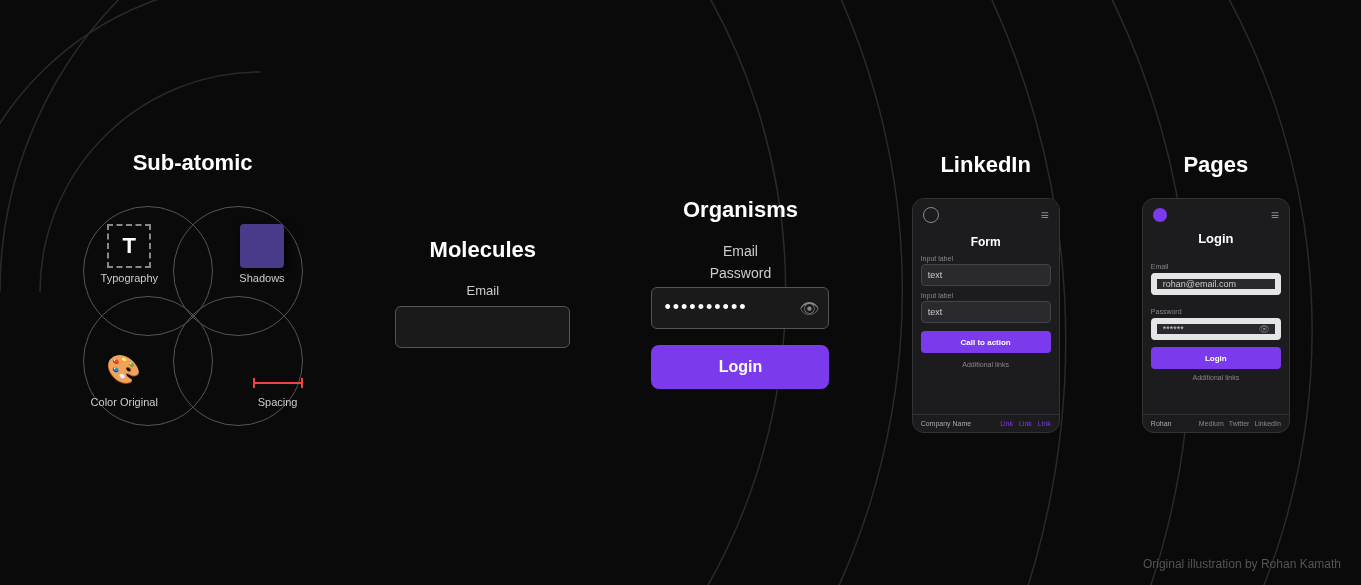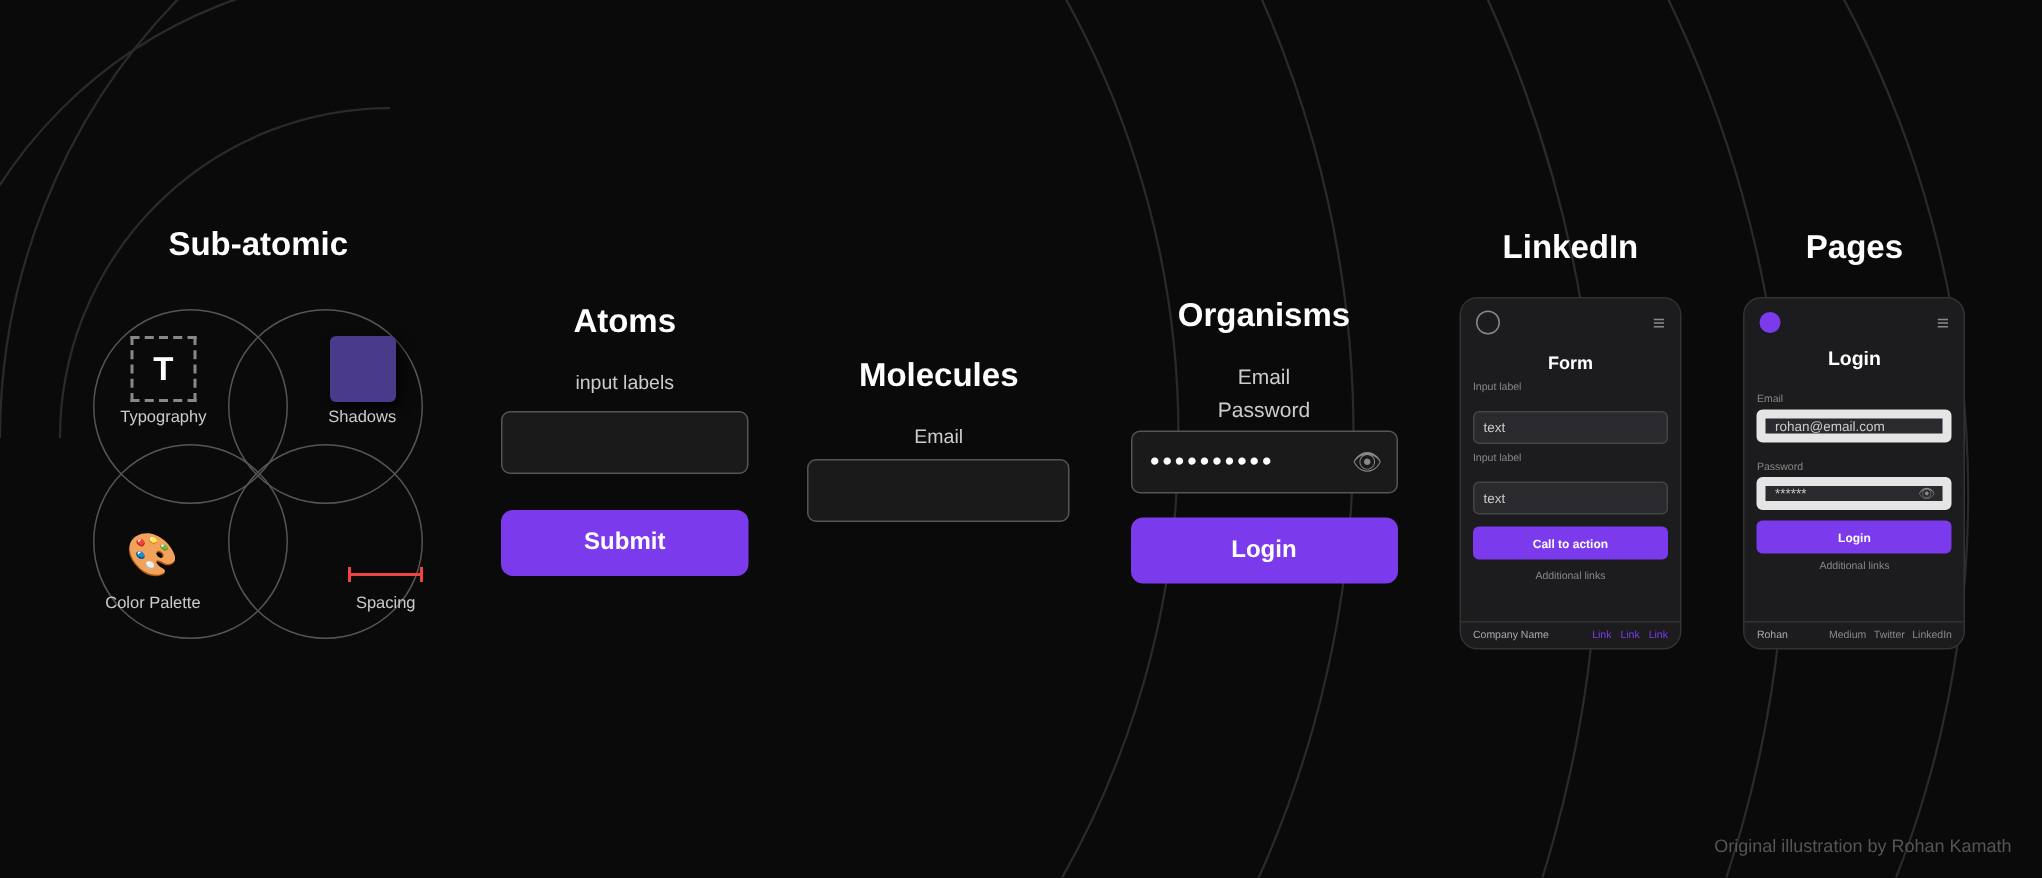--- a/index.html
+++ b/index.html
@@ -327,21 +327,21 @@
       flex: 1;
       padding: 0 8px;
       display: flex;
       flex-direction: column;
       gap: 6px;
     }
 
     .tmpl-input-group {
       display: flex;
       flex-direction: column;
-      gap: 12px;
+      gap: 2px;
     }
 
     .tmpl-field-label {
       font-size: 7px;
       color: #888;
     }
 
     .tmpl-field {
       width: 100%;
       height: 22px;
@@ -564,40 +564,34 @@
         <span class="item-label">Typography</span>
       </div>
 
       <div class="venn-item item-tr">
         <div class="shadow-icon"></div>
         <span class="item-label">Shadows</span>
       </div>
 
       <div class="venn-item item-bl">
         <div class="palette-icon">🎨</div>
-        <span class="item-label">Color Palette</span>
+        <span class="item-label">Color Original</span>
       </div>
 
       <div class="venn-item item-br">
         <div class="spacing-icon">
           <div class="spacing-cap"></div>
           <div class="spacing-line"></div>
           <div class="spacing-cap"></div>
         </div>
         <span class="item-label">Spacing</span>
       </div>
     </div>
   </div>
 
-  <div class="section-wrapper atoms-section">
-    <div class="section-title">Atoms</div>
-    <span class="atom-sublabel">input labels</span>
-    <input class="atom-input" type="text" style="">
-    <button class="atom-btn">Submit</button>
-  </div>
 
   <div class="section-wrapper molecules-section">
     <div class="section-title">Molecules</div>
     <span class="mol-label">Email</span>
     <input class="mol-input" type="email" style="">
   </div>
 
   <div class="section-wrapper organisms-section">
     <div class="section-title">Organisms</div>
     <span class="org-field-label">Email</span>

